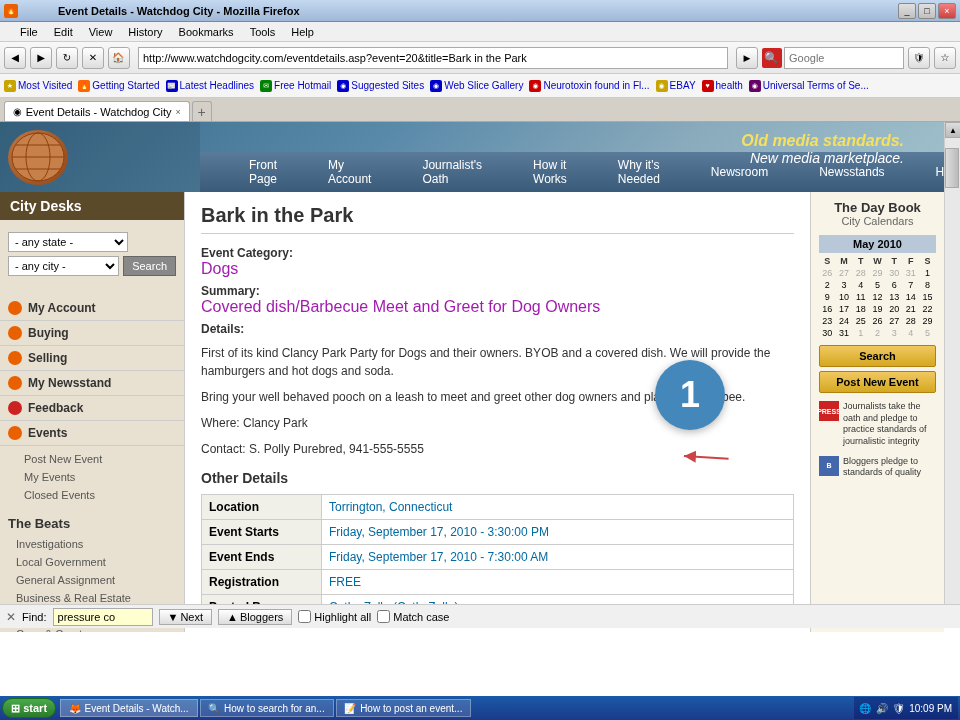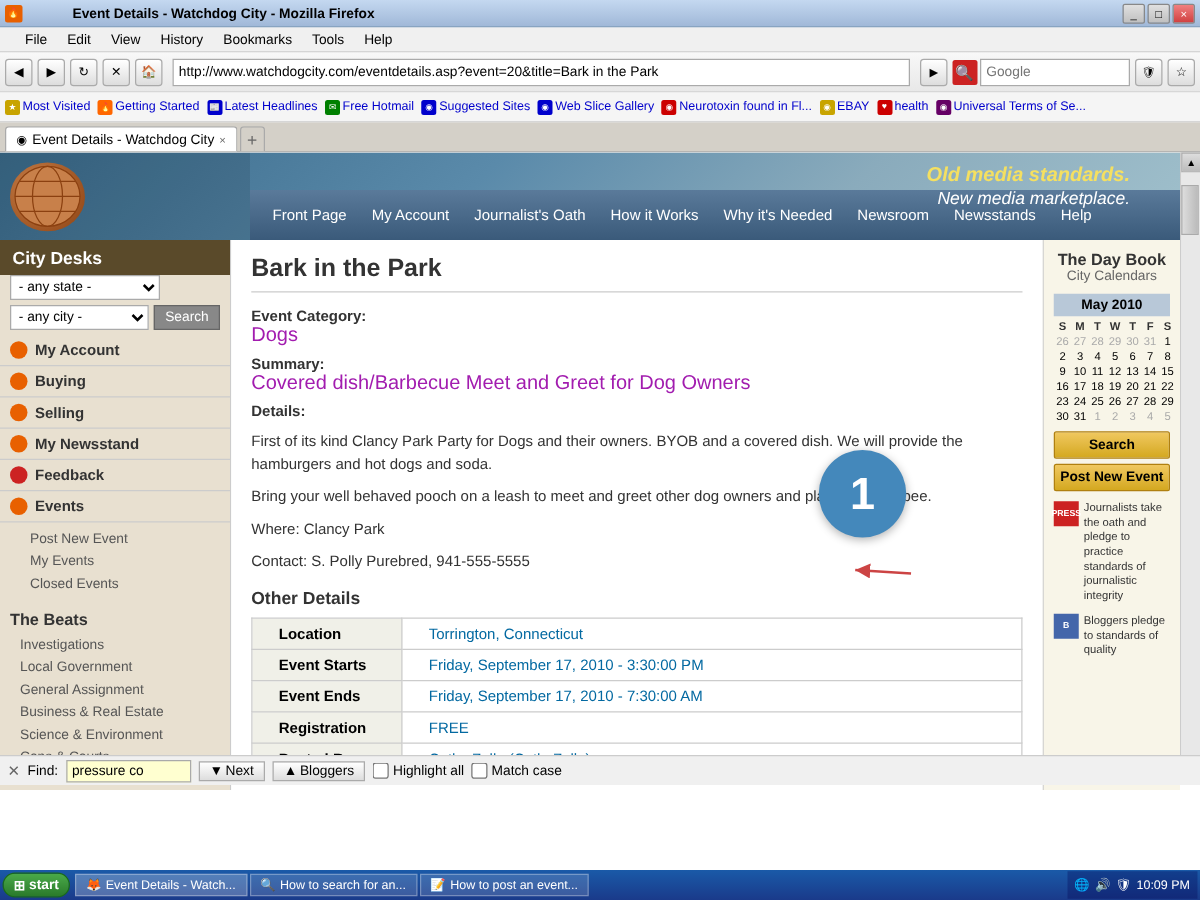--- a/index.html
+++ b/index.html
@@ -149,21 +149,21 @@
       flex-shrink: 0;
       overflow: hidden;
     }
     .city-desks-header {
       background: #5a4a2a;
       color: white;
       font-size: 14px;
       font-weight: bold;
       padding: 6px 10px;
     }
-    .state-city-select { padding: 0 8px; background: #e8e0d0; }
+    .state-city-select { padding: 12px 8px; background: #e8e0d0; }
     .select-row { display: flex; align-items: center; gap: 4px; margin-bottom: 4px; }
     .state-select, .city-select { font-size: 11px; border: 1px solid #aaa; background: white; height: 20px; padding: 0 2px; width: 120px; }
     .search-btn-sidebar { background: #888; color: white; border: 1px solid #666; font-size: 11px; padding: 2px 8px; cursor: pointer; height: 20px; }
 
     .sidebar-menu { margin-top: 4px; }
     .sidebar-item {
       display: flex;
       align-items: center;
       padding: 5px 8px;
       cursor: pointer;
@@ -187,27 +187,27 @@
 
     .event-field { margin-bottom: 6px; }
     .field-label { font-weight: bold; font-size: 12px; color: #333; }
     .field-value { font-size: 16px; color: #a21caf; }
 
     .details-text { font-size: 12px; color: #333; line-height: 1.5; margin: 8px 0; }
 
     .other-details { margin-top: 12px; }
     .other-details-title { font-size: 14px; font-weight: bold; color: #333; margin-bottom: 8px; }
     .details-table { width: 100%; border-collapse: collapse; border: 1px solid #ccc; }
-    .details-table td { padding: 5px 21px; border: 1px solid #ccc; font-size: 12px; }
+    .details-table td { padding: 5px 7px; border: 1px solid #ccc; font-size: 12px; }
     .details-table td:first-child { background: #f0f0e8; font-weight: bold; width: 120px; }
     .details-table td:last-child { background: white; color: #0369a1; }
 
     
     .right-sidebar {
-      width: 110px;
+      width: 134px;
       background: #f8f5e8;
       border-left: 1px solid #ccc;
       flex-shrink: 0;
       padding: 8px;
       overflow: hidden;
     }
     .day-book-title { font-size: 13px; font-weight: bold; text-align: center; color: #333; }
     .city-calendars { font-size: 11px; text-align: center; color: #666; margin-bottom: 8px; }
 
     
@@ -227,21 +227,21 @@
 
     
     .top-nav-row {
       background: linear-gradient(to bottom, #5a7a9a, #3a5a7a);
       height: 40px;
       display: flex;
       align-items: center;
       padding: 0 10px;
       gap: 4px;
     }
-    .top-nav-item { color: white; font-size: 12px; cursor: pointer; padding: 4px 8px; text-decoration: none; }
+    .top-nav-item { color: white; font-size: 12px; cursor: pointer; padding: 4px 8px; text-decoration: none; margin-left: 31px; }
 
     
     .number-badge {
       position: absolute;
       width: 70px;
       height: 70px;
       background: #4488bb;
       border-radius: 50%;
       display: flex;
       align-items: center;

